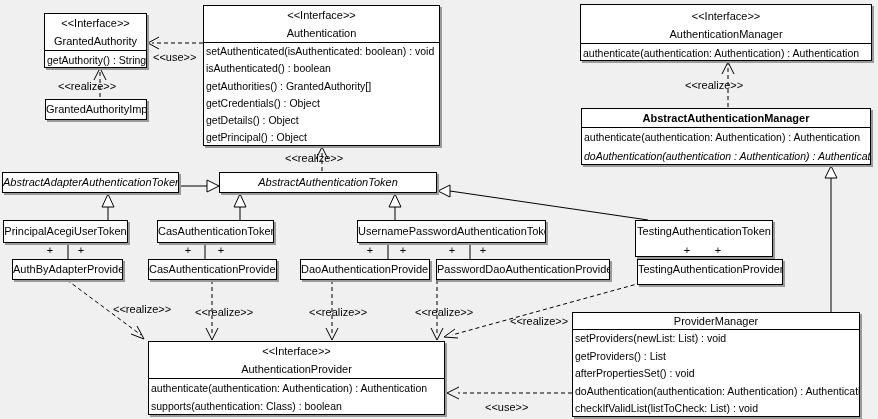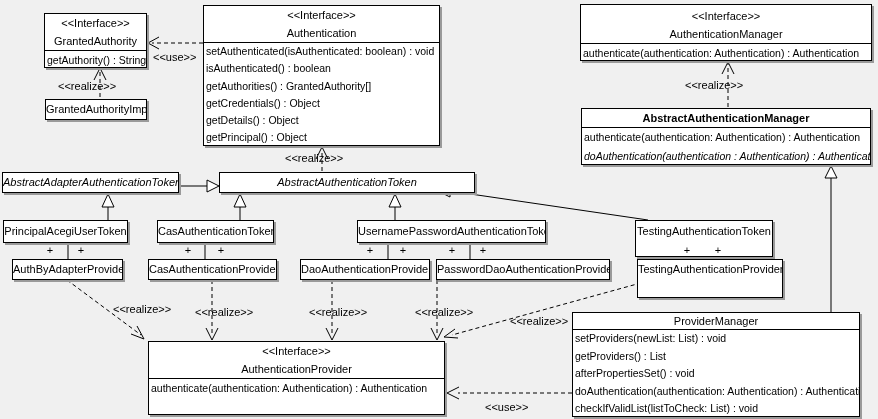--- a/index.html
+++ b/index.html
@@ -132,21 +132,21 @@
     <div>
       <div class="method">authenticate(authentication: Authentication) : Authentication</div>
       <div class="method italic">doAuthentication(authentication : Authentication) : Authentication</div>
     </div>
   </div>
 
   <div class="uml-box" style="left:2px;top:172px;width:177px;height:21px;">
     <div class="cname solo italic" style="line-height:19px;">AbstractAdapterAuthenticationToken</div>
   </div>
 
-  <div class="uml-box" style="left:219px;top:172px;width:256px;height:21px;">
+  <div class="uml-box" style="left:219px;top:172px;width:218px;height:21px;">
     <div class="cname solo italic" style="line-height:19px;">AbstractAuthenticationToken</div>
   </div>
 
   <div class="uml-box" style="left:3px;top:220px;width:125px;height:23px;">
     <div class="cname solo" style="line-height:21px;">PrincipalAcegiUserToken</div>
   </div>
   <div class="uml-box" style="left:157px;top:220px;width:117px;height:23px;">
     <div class="cname solo" style="line-height:21px;">CasAuthenticationToken</div>
   </div>
   <div class="uml-box" style="left:357px;top:220px;width:189px;height:23px;">
@@ -161,31 +161,32 @@
   </div>
   <div class="uml-box" style="left:148px;top:259px;width:129px;height:21px;">
     <div class="cname solo" style="line-height:19px;">CasAuthenticationProvider</div>
   </div>
   <div class="uml-box" style="left:300px;top:259px;width:130px;height:21px;">
     <div class="cname solo" style="line-height:19px;">DaoAuthenticationProvider</div>
   </div>
   <div class="uml-box" style="left:436px;top:259px;width:174px;height:21px;">
     <div class="cname solo" style="line-height:19px;">PasswordDaoAuthenticationProvider</div>
   </div>
-  <div class="uml-box" style="left:637px;top:259px;width:146px;height:39px;">
+  <div class="uml-box" style="left:637px;top:259px;width:146px;height:26px;">
     <div class="cname solo" style="line-height:19px;">TestingAuthenticationProvider</div>
   </div>
 
   <div class="uml-box lh18" style="left:148px;top:341px;width:297px;height:74px;">
     <div class="hdr">
       <div class="stereo">&lt;&lt;Interface&gt;&gt;</div>
       <div class="cname">AuthenticationProvider</div>
     </div>
     <div>
       <div class="method">authenticate(authentication: Authentication) : Authentication</div>
+      <div class="method">supports(authentication: Class) : boolean</div>
     </div>
   </div>
 
   <div class="uml-box lh175" style="left:572px;top:312px;width:288px;height:105px;">
     <div class="hdr">
       <div class="cname" style="line-height:16px;">ProviderManager</div>
     </div>
     <div>
       <div class="method">setProviders(newList: List) : void</div>
       <div class="method">getProviders() : List</div>

